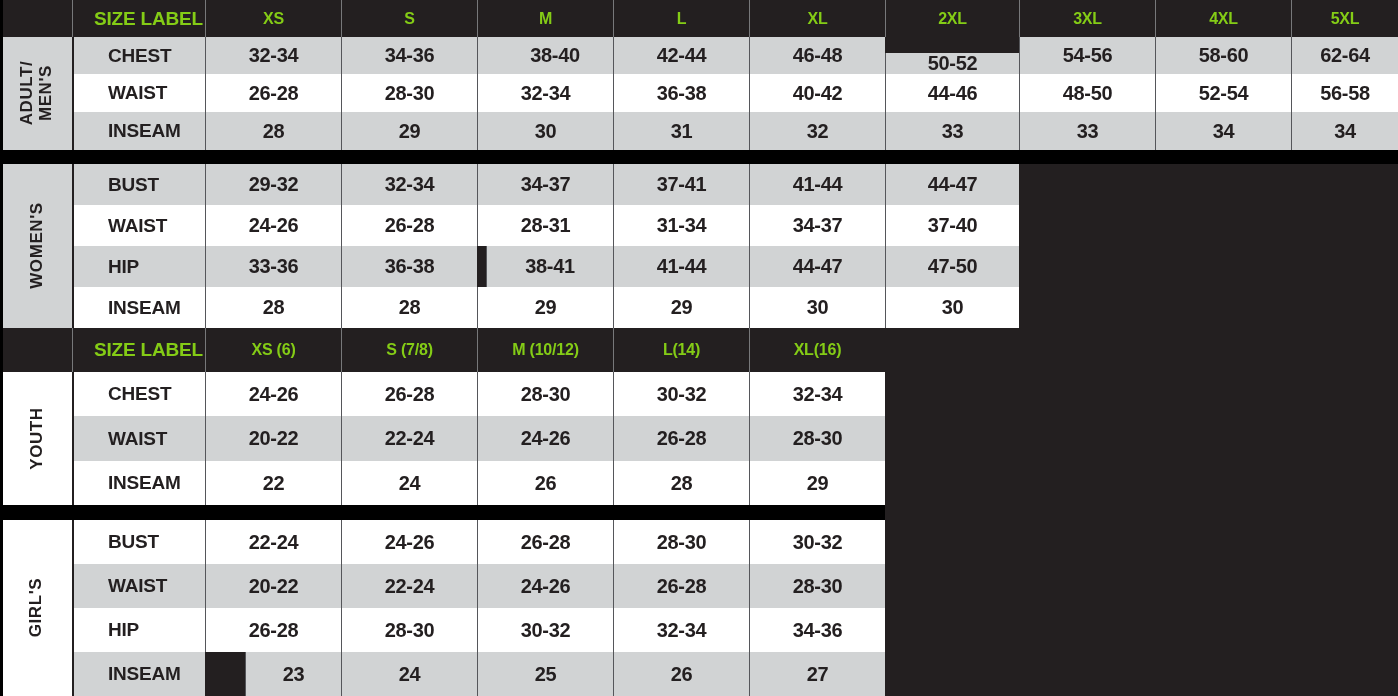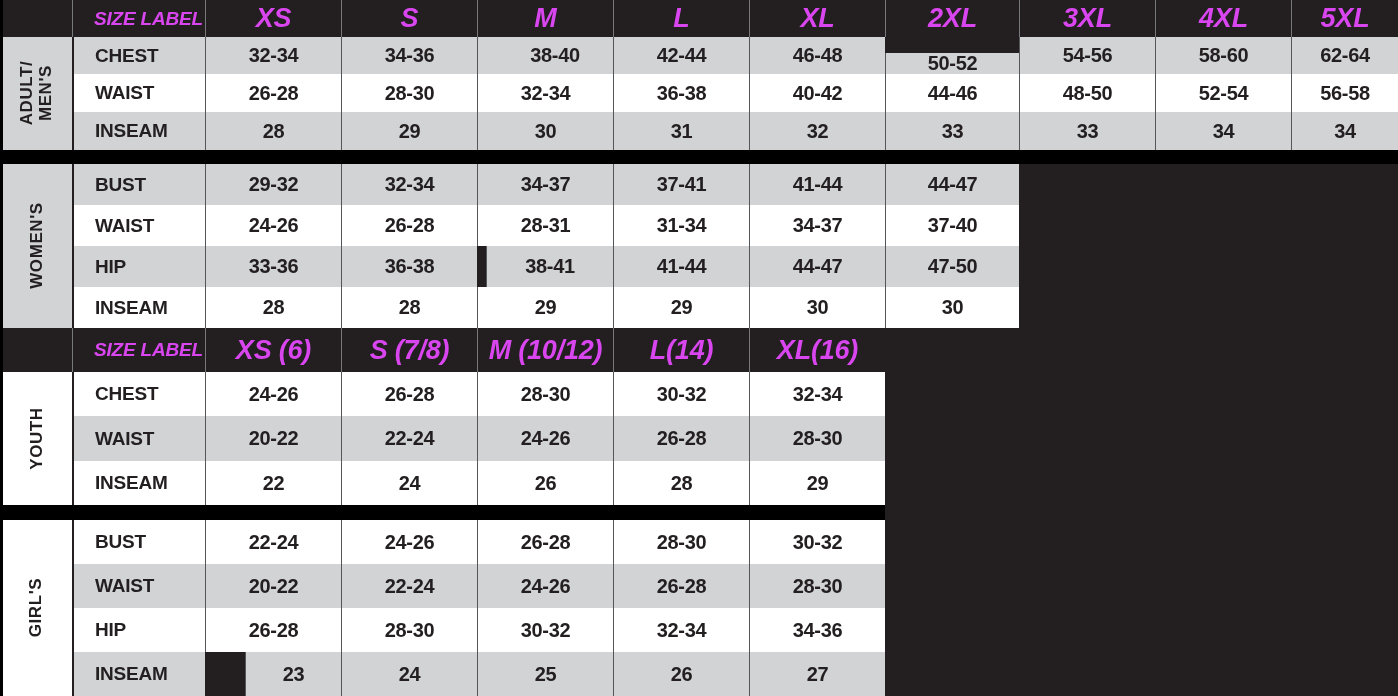--- a/index.html
+++ b/index.html
@@ -22,27 +22,27 @@
     background: #000;
     z-index: 5;
   }
   .tbl { display: grid; }
   .sep { background: #000; }
   .sep1 { width: 1398px; height: 14px; }
   .sep2 { width: 885px; height: 15px; }
 
   
   .cell { display: flex; align-items: center; box-sizing: border-box; overflow: hidden; }
-  .hc { background: #231f20; color: #d946ef; justify-content: center; font-style: italic; }
+  .hc { background: #231f20; color: #84cc16; justify-content: center; }
   .hc.hl { justify-content: flex-start; padding-left: 21px; border-left: 1px solid #77787a; }
   .hc.hs { border-left: 1px solid #77787a; }
-  .hc span { font-size: 27px; font-weight: 700; letter-spacing: -0.2px; }
+  .hc span { font-size: 16px; font-weight: 700; letter-spacing: -0.2px; }
   .hc.hl span { font-size: 19px; }
 
-  .rl { justify-content: flex-start; padding-left: 21px; border-left: 2px solid #231f20; }
+  .rl { justify-content: flex-start; padding-left: 34px; border-left: 2px solid #231f20; }
   .rl span { font-size: 19px; font-weight: 700; color: #231f20; letter-spacing: -0.2px; }
 
   .dc { justify-content: center; border-left: 1px solid #55565a; }
   .dc span { font-size: 20px; font-weight: 700; color: #231f20; letter-spacing: -0.3px; }
 
   .vl { justify-content: center; }
   .vl span {
     transform: rotate(-90deg);
     white-space: pre-line;
     text-align: center;

